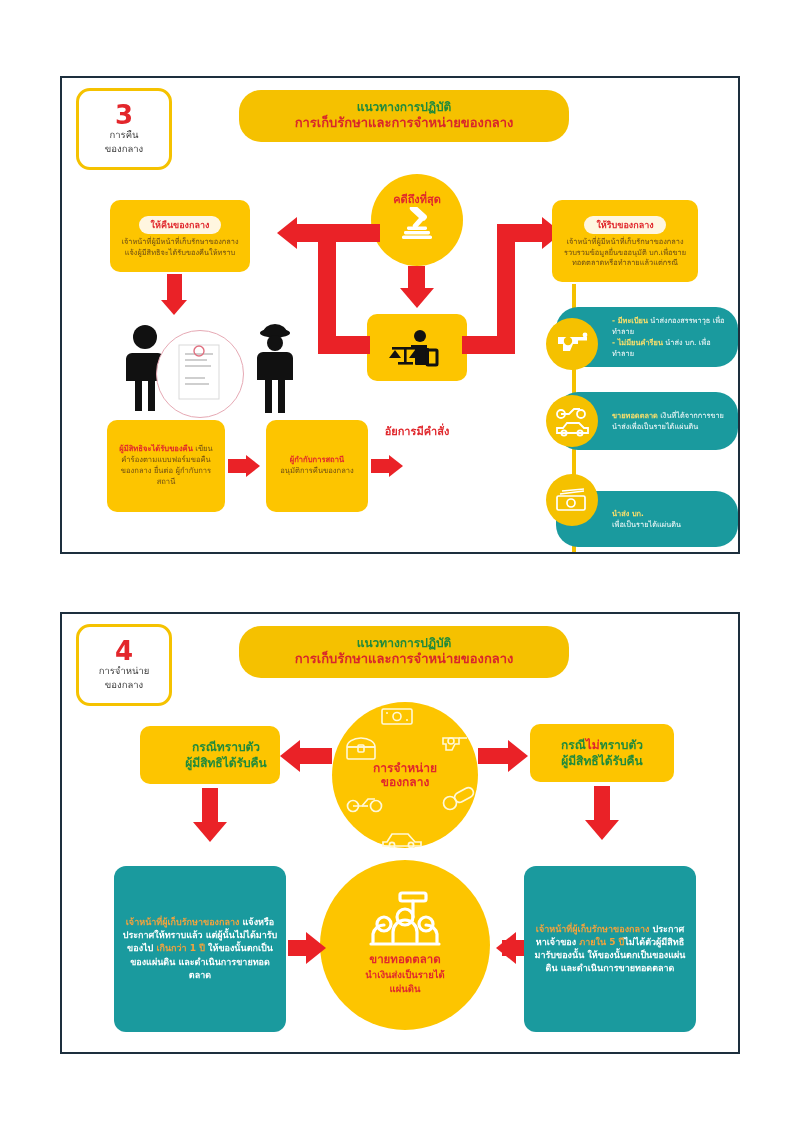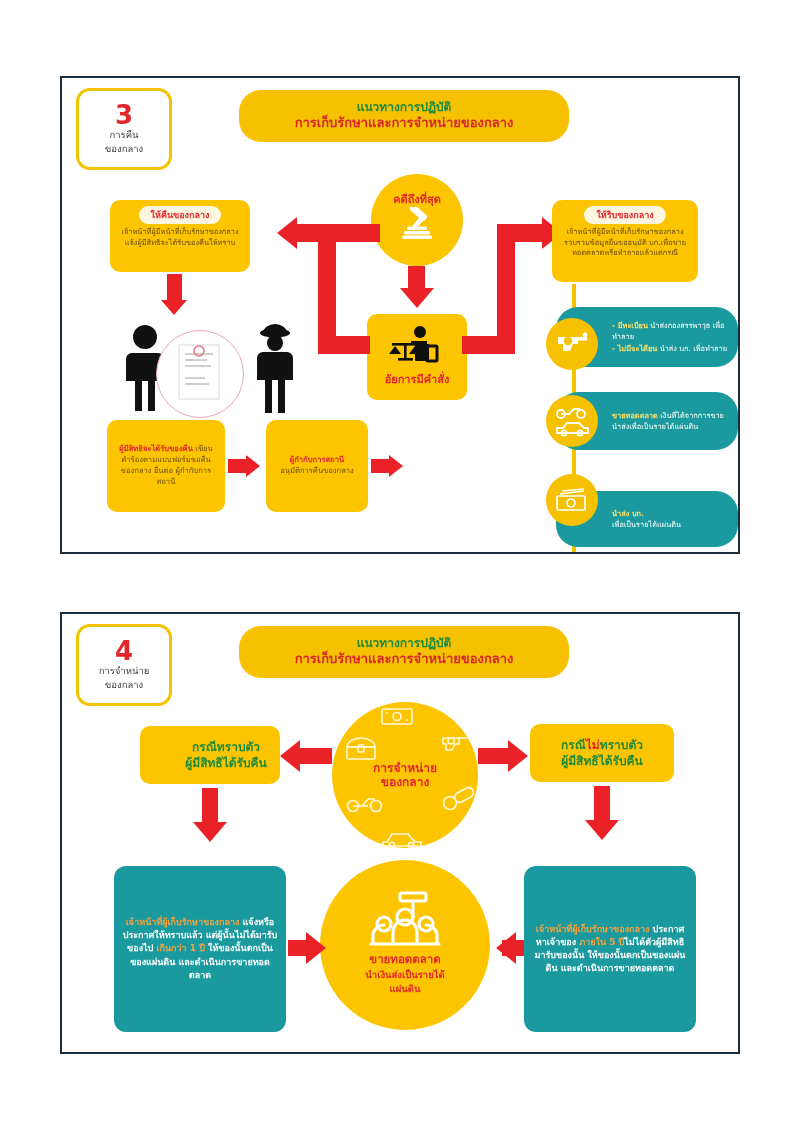--- a/index.html
+++ b/index.html
@@ -32,21 +32,21 @@
     position:absolute;background:#f5c100;border-radius:22px;
     display:flex;flex-direction:column;align-items:center;justify-content:center;
     text-align:center;box-sizing:border-box;padding:4px 26px;
   }
   .title-pill .t1{color:#1f8a3b;font-size:12px;font-weight:bold;line-height:1.25;}
   .title-pill .t2{color:#d8262b;font-size:13px;font-weight:bold;line-height:1.25;}
 
   
   .ycard{
     position:absolute;background:#fdc500;border-radius:10px;
-    box-sizing:border-box;padding:6px 8px;text-align:center;
+    box-sizing:border-box;padding:16px 8px;text-align:center;
     display:flex;flex-direction:column;align-items:center;justify-content:flex-start;
   }
   .ycard .hdr{
     background:#fff6e0;color:#e0272c;border-radius:10px;
     font-size:9px;font-weight:bold;padding:2px 12px;margin-bottom:3px;white-space:nowrap;
   }
   .ycard .body{color:#6b4b14;font-size:7.4px;line-height:1.42;}
   .ycard .body .hl{color:#e0272c;font-weight:bold;}
 
   
@@ -125,21 +125,21 @@
           </g>
         </svg>
       </span>
     </div>
 
     <div class="arrow">
       <div class="ar-shaft" style="left:346px;top:188px;width:17px;height:24px;"></div>
       <div class="ar-head-d big-head-d" style="left:338px;top:210px;"></div>
     </div>
 
-    <div class="ycard" style="left:305px;top:236px;width:100px;height:86px;justify-content:center;">
+    <div class="ycard" style="left:305px;top:236px;width:100px;height:67px;justify-content:space-between;gap:48px;">
       <span>
         <svg width="60" height="40" viewBox="0 0 60 40">
           <g fill="#111111">
             <circle cx="33" cy="6" r="6"></circle>
             <path d="M24 15 h16 v4 h-16z"></path>
             <rect x="28" y="18" width="14" height="17" rx="1"></rect>
             <rect x="40" y="20" width="10" height="15" rx="1" fill="none" stroke="#111" stroke-width="3"></rect>
             <rect x="5" y="17" width="28" height="2.6"></rect>
             <rect x="17" y="17" width="2.6" height="16"></rect>
             <rect x="11" y="32" width="15" height="2.6"></rect>
@@ -235,21 +235,21 @@
       <div class="ar-shaft" style="left:309px;top:381px;width:20px;height:14px;"></div>
       <div class="ar-head-r" style="left:327px;top:377px;"></div>
     </div>
 
 
     <div class="rail" style="left:510px;top:206px;height:268px;"></div>
 
     <div class="teal-bar" style="left:494px;top:229px;width:182px;height:60px;">
       <div class="txt">
         <span class="hl">- มีทะเบียน</span><span> นำส่งกองสรรพาวุธ เพื่อทำลาย</span><br>
-        <span class="hl">- ไม่มีจะไดียน</span><span> นำส่ง บก. เพื่อทำลาย</span>
+        <span class="hl">- ไม่มียนคำรียน</span><span> นำส่ง บก. เพื่อทำลาย</span>
       </div>
     </div>
     <div class="teal-ico" style="left:484px;top:240px;">
       <svg width="34" height="26" viewBox="0 0 34 26">
         <g fill="#ffffff">
           <path d="M3 6 h20 v7 h-5 l-3 7 h-7 l0 -7 h-5z"></path>
           <circle cx="13" cy="10" r="4.2" fill="#f5c100"></circle>
           <path d="M23 6 h9 v3.5 h-9z"></path>
           <circle cx="30" cy="4" r="2.4"></circle>
         </g>

